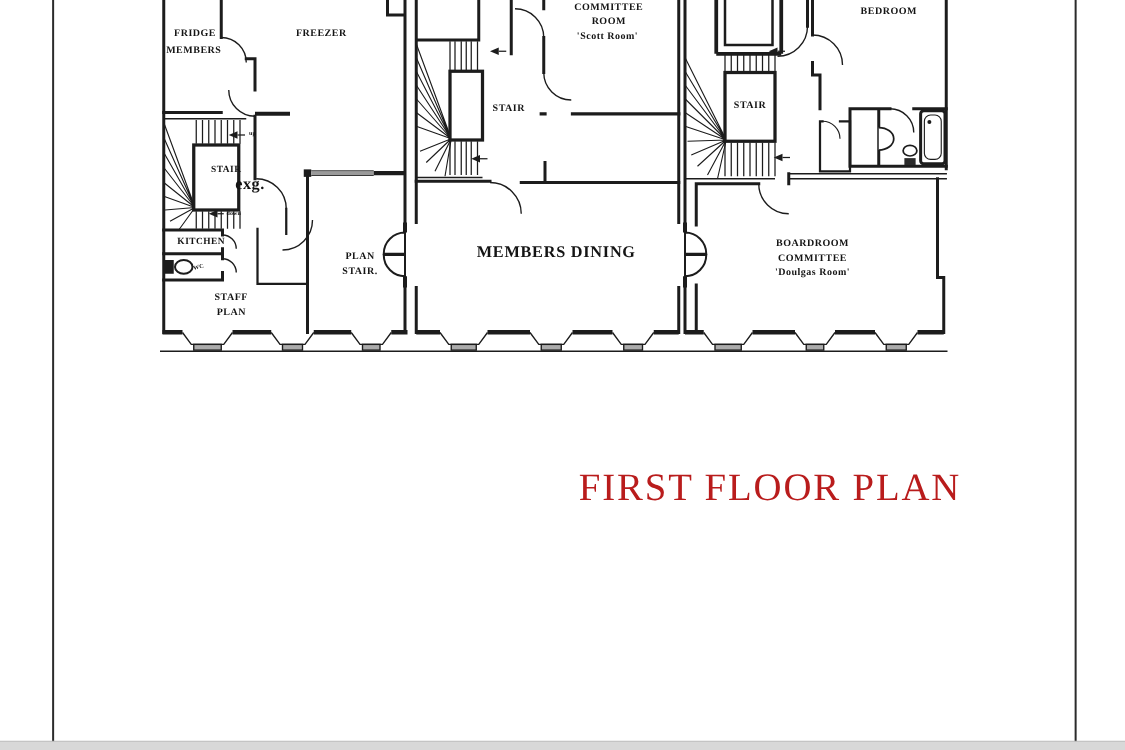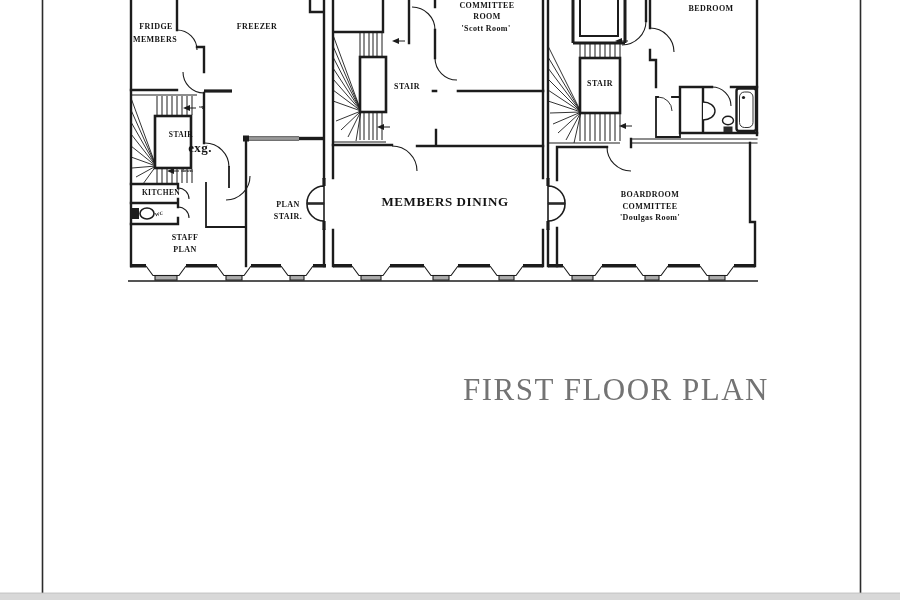--- a/index.html
+++ b/index.html
@@ -15,21 +15,21 @@
   }
   .s8{font-size:8px;text-align:center;}
   .s85{font-size:13px;letter-spacing:0.6px;}
   .s75{font-size:7.5px;}
   .s7{font-size:13px;margin-left:20px;}
   .tiny{font-size:10px;transform:translate(-50%,-50%) scale(0.48);letter-spacing:0.2px;}
   .tiny-rot{font-size:10px;transform:translate(-50%,-50%) scale(0.48) rotate(-14deg);}
   .sheet-title{
     position:absolute;transform:translate(-50%,-50%);
     font-family:"Liberation Serif",serif;font-weight:400;font-size:31px;
-    letter-spacing:1.5px;color:#737373;white-space:nowrap;
+    letter-spacing:1.5px;color:#b91c1c;white-space:nowrap;
   }
 </style>
 </head>
 <body>
 
 <div id="stage">
 
   <svg id="plan-svg" width="900" height="600" viewBox="0 0 900 600">
 
     <g stroke="#2b2b2b" stroke-width="1.6">

